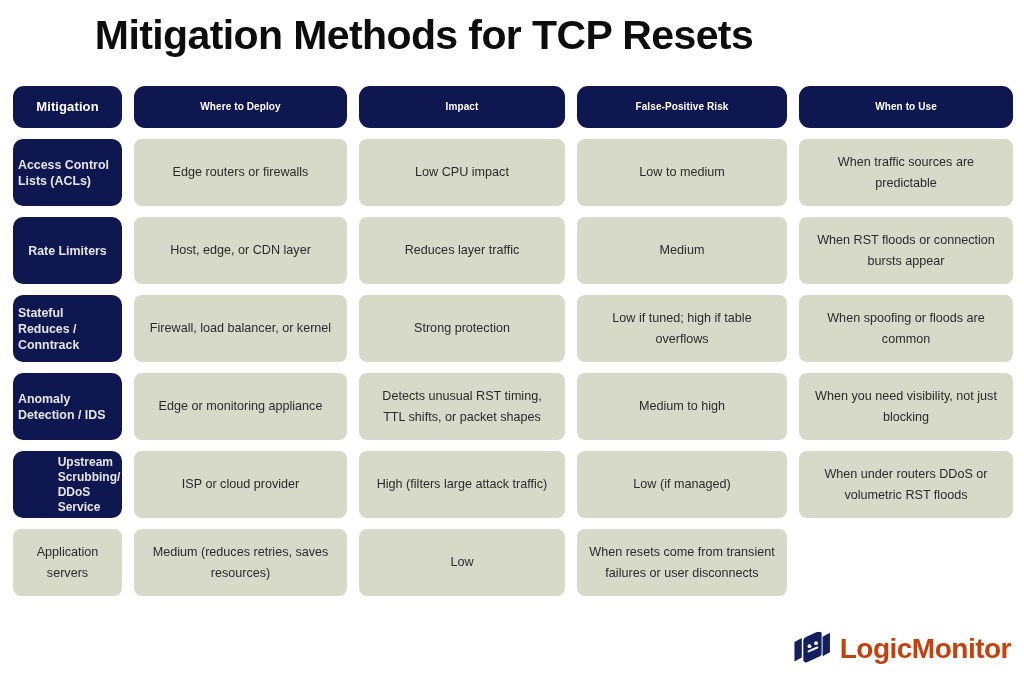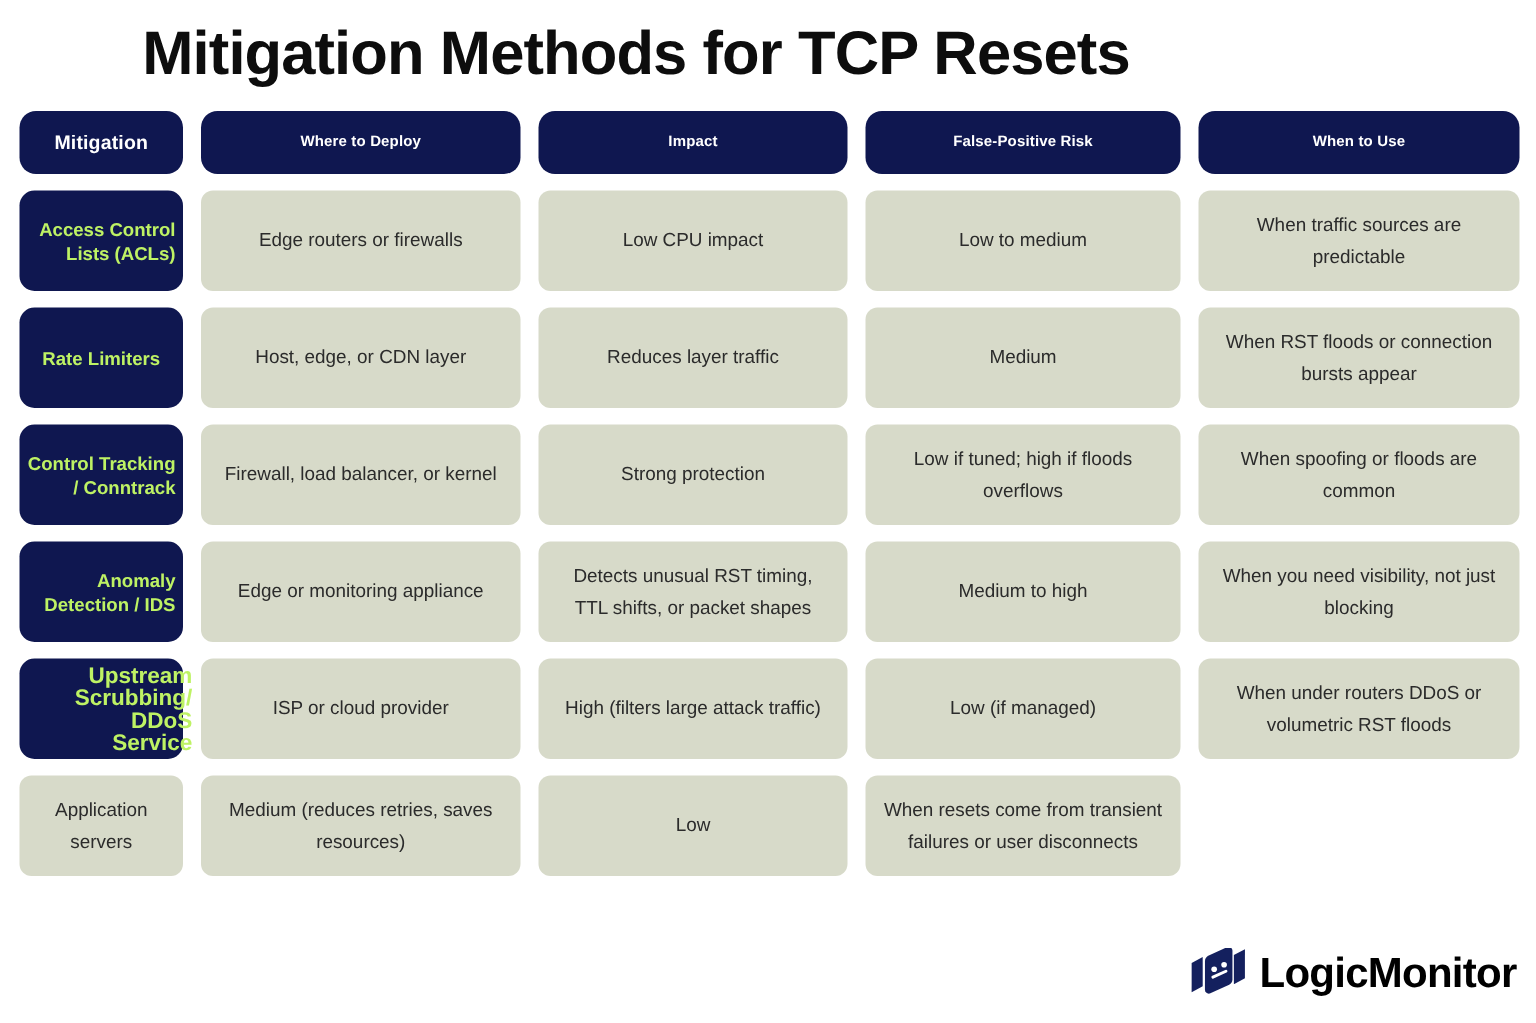--- a/index.html
+++ b/index.html
@@ -32,21 +32,21 @@
     letter-spacing: -0.6px;
     color: #0d0d0d;
     line-height: 54px;
     white-space: nowrap;
   }
 
   
   .table {
     position: absolute;
     left: 13px;
-    top: 74px;
+    top: 86px;
     width: 998px;
     display: grid;
     grid-template-columns: 109px 213px 206px 210px 214px;
     grid-auto-rows: auto;
     column-gap: 12px;
     row-gap: 11px;
   }
 
   .hdr {
     height: 42px;
@@ -65,28 +65,28 @@
   }
   .hdr.first { font-size: 13px; }
 
   .rowlabel {
     height: 67px;
     background: #0f1750;
     border-radius: 10px;
     display: flex;
     align-items: center;
     justify-content: center;
-    text-align: right;
-    color: #bef264;
+    text-align: left;
+    color: #e5e5e5;
     font-size: 12.4px;
     font-weight: 700;
     line-height: 16px;
     padding: 0 5px;
   }
-  .rowlabel.sm { font-size: 15px; line-height: 15px; padding-left: 48px; }
+  .rowlabel.sm { font-size: 12px; line-height: 15px; padding-left: 48px; }
 
   .cell {
     height: 67px;
     background: #d7dac9;
     border-radius: 8px;
     display: flex;
     align-items: center;
     justify-content: center;
     text-align: center;
     color: #2b2b2b;
@@ -103,21 +103,21 @@
     bottom: 10px;
     display: flex;
     align-items: center;
     gap: 9px;
     height: 46px;
   }
   .logo-mark { width: 38px; height: 34px; display: block; flex: none; }
   .logo-text {
     font-size: 28px;
     font-weight: 700;
-    color: #000000;
+    color: #c2410c;
     letter-spacing: -0.5px;
     line-height: 34px;
     white-space: nowrap;
   }
 </style>
 </head>
 <body>
 
 <div class="page">
 
@@ -136,24 +136,24 @@
     <div class="cell">Low CPU impact</div>
     <div class="cell">Low to medium</div>
     <div class="cell">When traffic sources are predictable</div>
 
     <div class="rowlabel">Rate Limiters</div>
     <div class="cell">Host, edge, or CDN layer</div>
     <div class="cell">Reduces layer traffic</div>
     <div class="cell">Medium</div>
     <div class="cell">When RST floods or connection bursts appear</div>
 
-    <div class="rowlabel">Control Tracking / Conntrack</div>
+    <div class="rowlabel">Stateful Reduces / Conntrack</div>
     <div class="cell">Firewall, load balancer, or kernel</div>
     <div class="cell">Strong protection</div>
-    <div class="cell">Low if tuned; high if floods overflows</div>
+    <div class="cell">Low if tuned; high if table overflows</div>
     <div class="cell">When spoofing or floods are common</div>
 
     <div class="rowlabel">Anomaly Detection / IDS</div>
     <div class="cell">Edge or monitoring appliance</div>
     <div class="cell">Detects unusual RST timing, TTL shifts, or packet shapes</div>
     <div class="cell">Medium to high</div>
     <div class="cell">When you need visibility, not just blocking</div>
 
     <div class="rowlabel sm">Upstream Scrubbing/ DDoS Service</div>
     <div class="cell">ISP or cloud provider</div>

